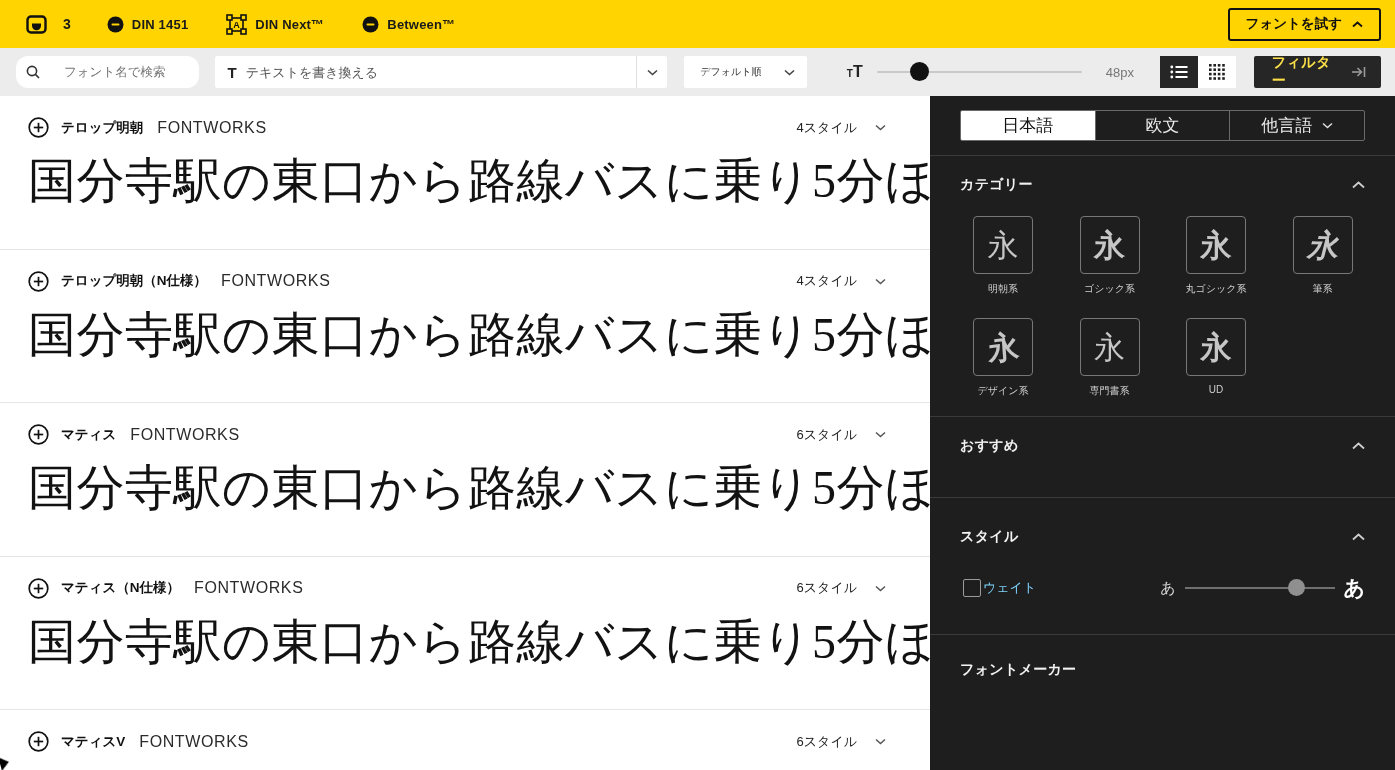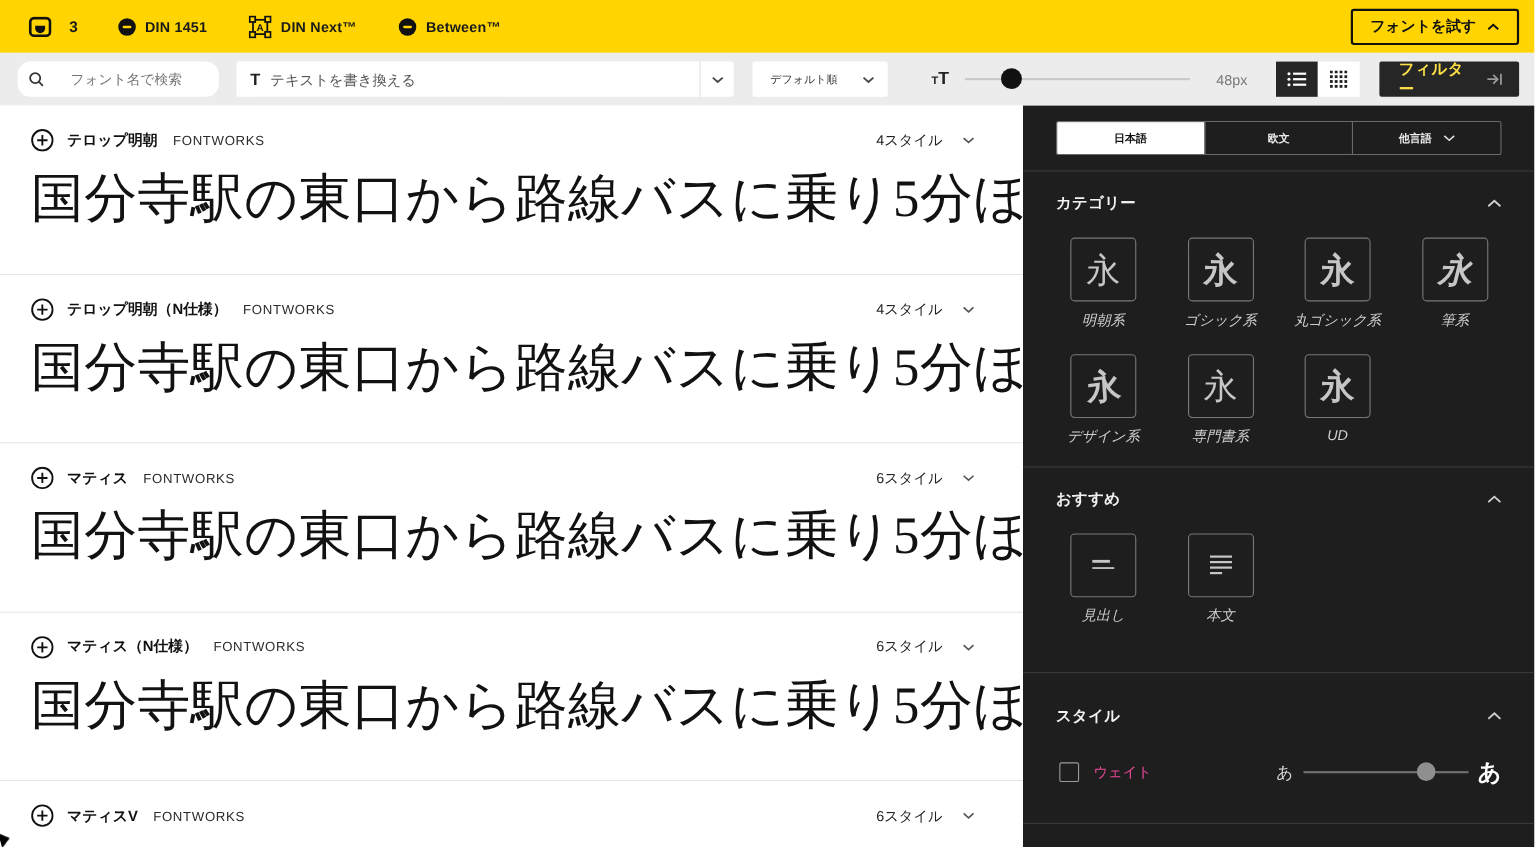--- a/index.html
+++ b/index.html
@@ -52,58 +52,58 @@
   .filter-label { color:#fde047; font-size:14px; font-weight:700; letter-spacing:.5px; }
 
   
   .content { display:flex; height:674px; }
 
   
   .font-list { flex:1; background:#fff; overflow:hidden; }
   .font-row { border-bottom:1px solid #e5e5e5; padding:21px 0 0 0; height:153.5px; }
   .font-row-head { display:flex; align-items:center; padding:0 44px 0 28px; }
   .font-name { font-size:13.5px; font-weight:700; color:#111; margin-left:12px; }
-  .font-foundry { font-size:12px; color:#2b2b2b; letter-spacing:.6px; margin-left:14px;text-align:right; }
+  .font-foundry { font-size:16px; color:#2b2b2b; letter-spacing:.6px; margin-left:14px;text-align:right; }
   .font-styles { margin-left:auto; display:flex; align-items:center; gap:18px; cursor:pointer; }
   .font-styles-label { font-size:13px; color:#222; }
   .font-preview { font-family:"Liberation Serif","DejaVu Serif",serif; font-size:48px;
     color:#121212; white-space:nowrap; overflow:hidden; padding-left:28px; line-height:86px;
     letter-spacing:0.5px; }
 
   
   .sidebar { width:465px; background:#1e1e1e; color:#eee; overflow:hidden; flex-shrink:0; }
   .tab-group { margin:14px 30px; height:31px; display:flex; border:1px solid #6a6a6a;
     border-radius:2px; overflow:hidden; }
   .tab { flex:1; display:flex; align-items:center; justify-content:center; gap:10px;
-    font-size:10px; font-weight:700; color:#ececec; cursor:pointer; border-left:1px solid #6a6a6a; }
+    font-size:17px; font-weight:400; color:#ececec; cursor:pointer; border-left:1px solid #6a6a6a; }
   .tab:first-child { border-left:none; }
   .tab.active { background:#fff; color:#111; }
   .s-divider { height:1px; background:#3a3a3a; }
   .section { padding:20px 30px 18px 30px; }
   .section-head { display:flex; align-items:center; justify-content:space-between; }
   .section-title { font-size:14px; font-weight:700; color:#f2f2f2; letter-spacing:.3px; }
   .tile-row { display:flex; gap:46.5px; margin:22px 0 0 13px; }
   .tile-item { width:60px; display:flex; flex-direction:column; align-items:center; cursor:pointer; }
   .tile { width:60px; height:58px; border:1px solid #787878; border-radius:4px;
     display:flex; align-items:center; justify-content:center; }
   .tile-glyph { font-size:31px; color:#c6c6c6; line-height:1; }
   .g-mincho { font-family:"Liberation Serif","DejaVu Serif",serif; font-weight:500; }
   .g-gothic { font-family:"Liberation Sans","DejaVu Sans",sans-serif; font-weight:900; }
   .g-maru   { font-family:"Liberation Sans","DejaVu Sans",sans-serif; font-weight:700; }
   .g-fude   { font-family:"Liberation Serif","DejaVu Serif",serif; font-weight:700; font-style:italic; }
   .g-design { font-family:"Liberation Sans","DejaVu Sans",sans-serif; font-weight:900; transform:rotate(-8deg) skewX(-4deg); }
   .g-senmon { font-family:"Liberation Serif","DejaVu Serif",serif; font-weight:400; }
   .g-ud     { font-family:"Liberation Sans","DejaVu Sans",sans-serif; font-weight:600; }
-  .tile-label { font-size:13px; color:#cfcfcf; margin-top:8px; white-space:nowrap;font-style:italic; }
+  .tile-label { font-size:10px; color:#cfcfcf; margin-top:8px; white-space:nowrap; }
   .sec-recommend { padding-bottom:42px; }
   .sec-style { padding-top:30px; padding-bottom:32px; }
   .weight-row { display:flex; align-items:center; margin-top:28px; }
   .checkbox { width:18px; height:18px; border:1.5px solid #9a9a9a; border-radius:2px;
     background:transparent; margin-left:3px; cursor:pointer; flex-shrink:0; }
-  .weight-label { font-size:13px; color:#ec4899; margin-left:13px; }
+  .weight-label { font-size:13px; color:#7dd3fc; margin-left:2px; }
   .wslider { display:flex; align-items:center; margin-left:auto; gap:9px; }
   .w-min { font-size:15px; color:#d8d8d8; }
   .w-max { font-size:21px; color:#fff; font-weight:800; }
   .w-track { width:150px; height:1.5px; background:#6f6f6f; position:relative; }
   .w-thumb { width:17px; height:17px; border-radius:50%; background:#8f8f8f; position:absolute;
     top:-8px; left:103px; cursor:pointer; }
   .sec-maker { padding-top:26px; }
 
   .cursor { position:fixed; left:0; bottom:0; width:0; height:0;
     border-left:9px solid #000; border-top:7px solid transparent; border-bottom:7px solid transparent;
@@ -444,42 +444,20 @@
 
     <div class="s-divider"></div>
 
     <section class="section sec-recommend">
       <div class="section-head">
         <span class="section-title">おすすめ</span>
         <svg width="13" height="8" viewBox="0 0 13 8">
             <polyline points="1,6.5 6.5,1.5 12,6.5" fill="none" stroke="#d0d0d0" stroke-width="1.7"></polyline>
           </svg>
       </div>
-      <div class="tile-row">
-        <div class="tile-item">
-          <div class="tile">
-            <svg width="26" height="14" viewBox="0 0 26 14">
-              <rect x="3" y="2" width="16" height="2.6" fill="#c6c6c6"></rect>
-              <rect x="3" y="8.6" width="20" height="1.6" fill="#c6c6c6"></rect>
-            </svg>
-          </div>
-          <span class="tile-label">見出し</span>
-        </div>
-        <div class="tile-item">
-          <div class="tile">
-            <svg width="26" height="20" viewBox="0 0 26 20">
-              <rect x="3" y="1" width="20" height="2" fill="#c6c6c6"></rect>
-              <rect x="3" y="6" width="20" height="2" fill="#c6c6c6"></rect>
-              <rect x="3" y="11" width="20" height="2" fill="#c6c6c6"></rect>
-              <rect x="3" y="16" width="11" height="2" fill="#c6c6c6"></rect>
-            </svg>
-          </div>
-          <span class="tile-label">本文</span>
-        </div>
-      </div>
     </section>
 
     <div class="s-divider"></div>
 
     <section class="section sec-style">
       <div class="section-head">
         <span class="section-title">スタイル</span>
         <svg width="13" height="8" viewBox="0 0 13 8">
             <polyline points="1,6.5 6.5,1.5 12,6.5" fill="none" stroke="#d0d0d0" stroke-width="1.7"></polyline>
           </svg>

